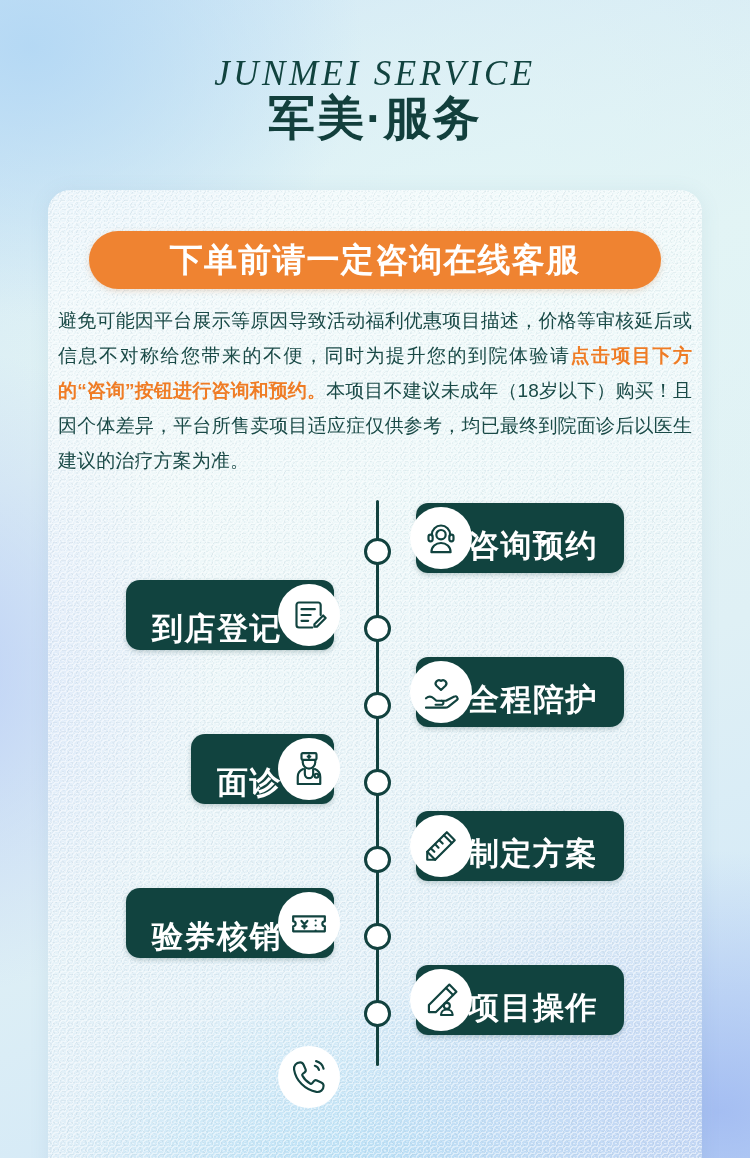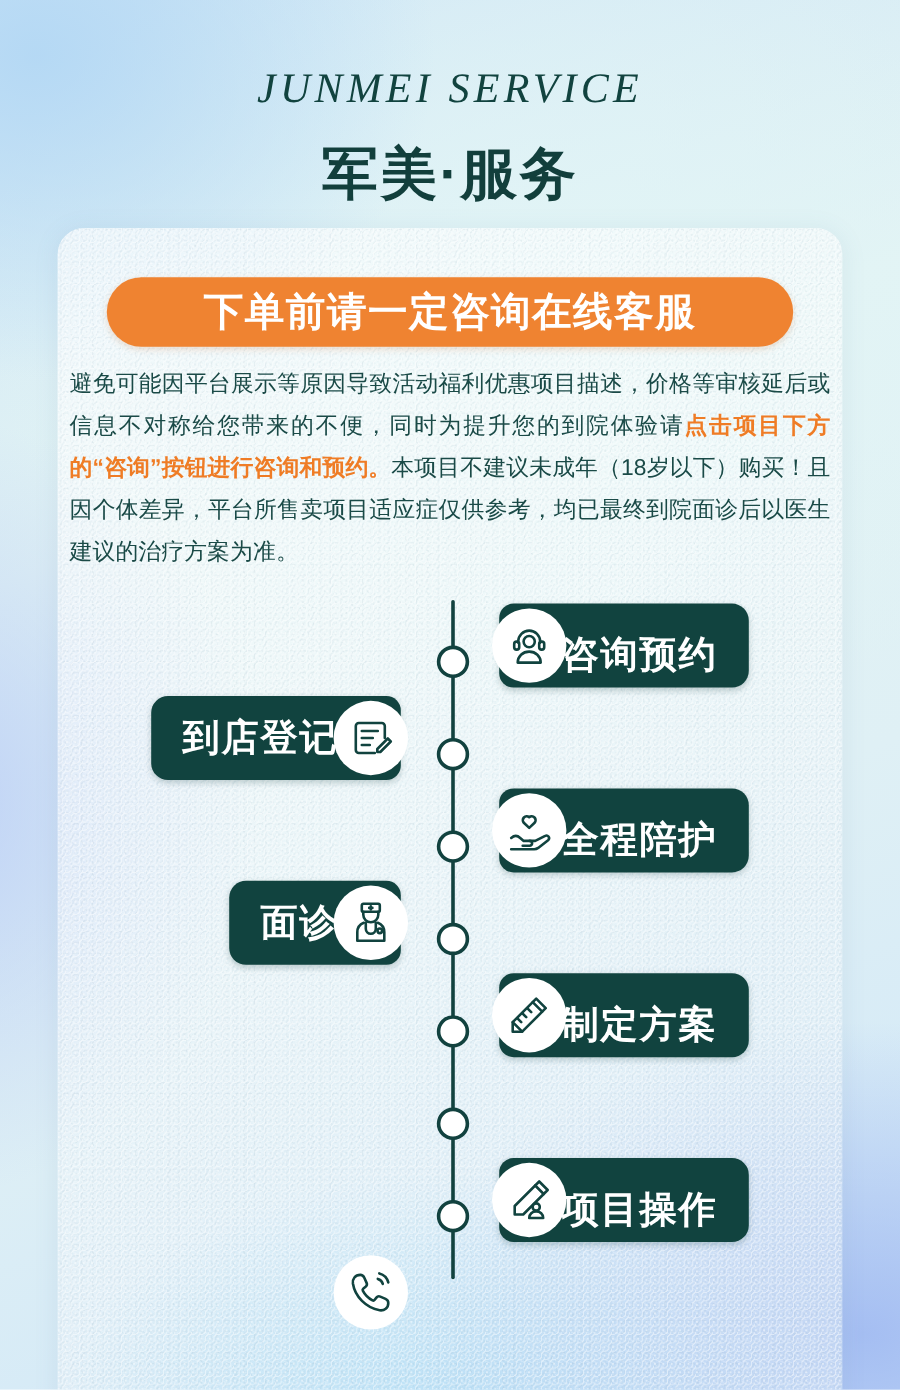--- a/index.html
+++ b/index.html
@@ -32,21 +32,21 @@
   .brand-en {
     font-family: "Liberation Serif", "DejaVu Serif", serif;
     font-style: italic;
     font-size: 35px;
     letter-spacing: 3.5px;
     color: #11433f;
     font-weight: 400;
     line-height: 1;
   }
   .brand-cn {
-    margin-top: 28px;
+    margin-top: 1px;
     font-size: 47px;
     font-weight: 700;
     letter-spacing: 2px;
     color: #123f3c;
     line-height: 1.12;
   }
 
   
   .card {
     position: absolute;
@@ -161,20 +161,21 @@
   }
   .row.right .pill {
     border-radius: 12px 14px 14px 12px;
     padding: 16px 26px 0 52px;
     margin-left: 20px;
   }
   .row.left .pill {
     border-radius: 14px 12px 12px 14px;
     padding: 0 52px 0 26px;
     margin-right: 20px;
+    align-items: flex-end;
   }
   .pill-label {
     color: #ffffff;
     font-size: 31px;
     font-weight: 700;
     letter-spacing: 1.5px;
     white-space: nowrap;
   }
 
   .icon-badge {
@@ -304,20 +305,34 @@
         <div class="icon-badge">
           <svg viewBox="0 0 48 48" fill="none" stroke="#11433f" stroke-width="2.6" stroke-linecap="round" stroke-linejoin="round">
             <path d="M31 7.5 40.5 17 17 40.5H7.5V31z"></path>
             <path d="M27.5 11 37 20.5"></path>
             <path d="M12 27l4 4M17 22l4 4M22 17l4 4"></path>
             <path d="M7.5 31 17 40.5"></path>
           </svg>
         </div>
       </div>
 
+      <div class="row left" id="r6">
+        <div class="pill">
+          <span class="pill-label">验券核销</span>
+        </div>
+        <div class="icon-badge">
+          <svg viewBox="0 0 48 48" fill="none" stroke="#11433f" stroke-width="2.6" stroke-linecap="round" stroke-linejoin="round">
+            <path d="M5 16h38v6a3 3 0 0 0 0 6v6H5v-6a3 3 0 0 0 0-6z"></path>
+            <path d="M15 21.5l3.5 4 3.5-4M18.5 25.5v5M16 28h5"></path>
+            <circle cx="32" cy="21" r="1.3" fill="#11433f" stroke="none"></circle>
+            <circle cx="32" cy="27" r="1.3" fill="#11433f" stroke="none"></circle>
+            <circle cx="32" cy="33" r="1.3" fill="#11433f" stroke="none"></circle>
+          </svg>
+        </div>
+      </div>
 
       <div class="row right" id="r7">
         <div class="pill">
           <span class="pill-label">项目操作</span>
         </div>
         <div class="icon-badge">
           <svg viewBox="0 0 48 48" fill="none" stroke="#11433f" stroke-width="2.6" stroke-linecap="round" stroke-linejoin="round">
             <path d="M34 5.5 42.5 14 18 38.5H9.5V30z"></path>
             <path d="M30 9.5 38.5 18"></path>
             <circle cx="31" cy="31" r="3.6"></circle>

